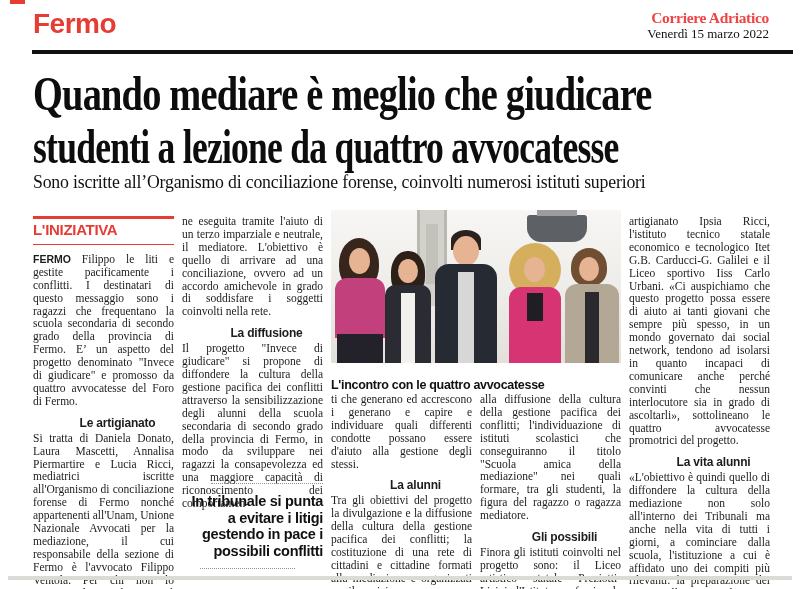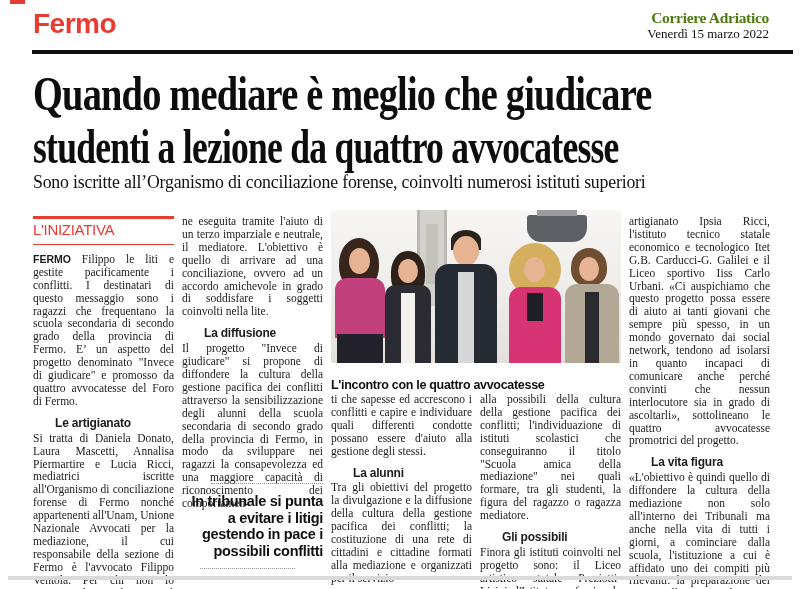--- a/index.html
+++ b/index.html
@@ -10,21 +10,21 @@
   }
   .abs { position:absolute; }
 
   
   #corner-tick { left:10px; top:0; width:15px; height:4px; background:#e63c32; }
   #section-name {
     left:33px; top:8px; font-family:"Liberation Sans", sans-serif;
     font-weight:bold; font-size:28px; color:#e63c32; letter-spacing:-0.5px;
   }
   #masthead-block { right:31px; top:9px; text-align:right; line-height:1.15; }
-  #masthead { font-weight:bold; font-size:15.5px; letter-spacing:-0.3px; color:#4d7c0f; }
+  #masthead { font-weight:bold; font-size:15.5px; letter-spacing:-0.3px; color:#ef4444; }
   #edition-date { font-size:13px; color:#111; }
   #header-rule { left:32px; top:50px; width:761px; height:4px; background:#111; }
 
   
   .hl-line {
     position:absolute; left:33px; white-space:nowrap; font-weight:bold;
     font-size:48px; letter-spacing:-1px; color:#0d0d0d; transform-origin:left top;
   }
   #headline-line1 { top:66px;  transform:scaleX(0.80); }
   #headline-line2 { top:119px; transform:scaleX(0.74); }
@@ -37,25 +37,25 @@
   .col { position:absolute; width:141px; font-size:11.5px; line-height:12.9px;
          text-align:justify; color:#1c1c1c; }
   #col1 { left:33px;  top:216px; }
   #col2 { left:182px; top:215px; }
   #col3 { left:331px; top:393px; }
   #col4 { left:480px; top:393px; }
   #col5 { left:629px; top:215px; }
 
   .kicker-box { border-top:3px solid #e63c32; border-bottom:1.5px solid #e63c32;
                 padding:5px 0 6px 0; margin-bottom:8px; }
-  .kicker-label { font-family:"Liberation Sans", sans-serif; font-weight:normal;
+  .kicker-label { font-family:"Liberation Sans", sans-serif; font-weight:bold;
                   font-size:15px; color:#e63c32; letter-spacing:-0.3px; }
   .lead-in { font-family:"Liberation Sans", sans-serif; font-weight:bold; font-size:10.5px; }
   .subhead-h { font-family:"Liberation Sans", sans-serif; font-weight:bold;
-               font-size:12px; margin:9px 0 2px 4px; text-align:left; letter-spacing:-0.2px;padding-left:18px; }
+               font-size:12px; margin:9px 0 2px 10px; text-align:center; letter-spacing:-0.2px;padding-left:18px; }
 
   
   #photo { left:331px; top:210px; width:290px; height:153px; overflow:hidden;
            background:linear-gradient(180deg,#f7f6f4 0%, #edebe7 60%, #e3e0da 100%); }
   #photo .doorframe { position:absolute; left:86px; top:0; width:30px; height:96px;
            background:#d2d1cb; border-left:3px solid #b9b8b1; border-right:3px solid #b9b8b1; }
   #photo .doorframe:after { content:""; position:absolute; left:6px; top:14px; width:12px;
            height:60px; background:#c2c1ba; }
   #photo .projector { position:absolute; left:196px; top:5px; width:60px; height:27px;
            background:#5d6065; border-radius:3px 3px 14px 14px; }
@@ -99,21 +99,21 @@
   <div class="col" id="col1">
     <div class="kicker-box">
       <span class="kicker-label">L'INIZIATIVA</span>
     </div>
     <p><span class="lead-in">FERMO</span> <span>Filippo le liti e gestite pacificamente i conflitti. I destinatari di questo messaggio sono i ragazzi che frequentano la scuola secondaria di secondo grado della provincia di Fermo. E’ un aspetto del progetto denominato "Invece di giudicare" e promosso da quattro avvocatesse del Foro di Fermo.</span></p>
     <div class="subhead-h">Le artigianato</div>
     <p>Si tratta di Daniela Donato, Laura Mascetti, Annalisa Piermartire e Lucia Ricci, mediatrici iscritte all'Organismo di conciliazione forense di Fermo nonché appartenenti all'Unam, Unione Nazionale Avvocati per la mediazione, il cui responsabile della sezione di Fermo è l'avvocato Filippo Ventola. Per chi non lo sapesse, la mediazione è un'attività alternativa al giudizio che vie-</p>
   </div>
 
   <div class="col" id="col2">
-    <p>ne eseguita tramite l'aiuto di un terzo imparziale e neutrale, il mediatore. L'obiettivo è quello di arrivare ad una conciliazione, ovvero ad un accordo amichevole in grado di soddisfare i soggetti coinvolti nella lite.</p>
+    <p>ne eseguita tramite l'aiuto di un terzo imparziale e neutrale, il mediatore. L'obiettivo è quello di arrivare ad una conciliazione, ovvero ad un accordo amichevole in grado di soddisfare i soggetti coinvolti nella rete.</p>
     <div class="subhead-h">La diffusione</div>
     <p>Il progetto "Invece di giudicare" si propone di diffondere la cultura della gestione pacifica dei conflitti attraverso la sensibilizzazione degli alunni della scuola secondaria di secondo grado della provincia di Fermo, in modo da sviluppare nei ragazzi la consapevolezza ed una maggiore capacità di riconoscimento dei comportamen-</p>
   </div>
 
   <div class="abs" id="photo">
     <div class="doorframe"></div>
     <div class="projector"></div>
 
     <div class="pp" style="left:0;bottom:0;width:62px;height:125px;">
       <div class="hair" style="left:8px;top:0;width:40px;height:52px;background:#38261d;border-radius:50% 50% 45% 45%;"></div>
@@ -146,34 +146,34 @@
     <div class="pp" style="left:232px;bottom:0;width:58px;height:115px;">
       <div class="hair" style="left:8px;top:0;width:36px;height:38px;background:#6f4e31;border-radius:50% 50% 42% 42%;"></div>
       <div class="head" style="left:16px;top:9px;width:20px;height:24px;"></div>
       <div class="torso" style="left:2px;top:36px;width:54px;height:79px;background:#b3a895;border-radius:12px 12px 0 0;"></div>
       <div class="torso" style="left:22px;top:44px;width:14px;height:71px;background:#2a2a2e;"></div>
     </div>
   </div>
   <div class="abs" id="caption">L'incontro con le quattro avvocatesse</div>
 
   <div class="col" id="col3">
-    <p>ti che sapesse ed accrescono i conflitti e capire e individuare quali differenti condotte possano essere d'aiuto alla gestione degli stessi.</p>
+    <p>ti che generano ed accrescono i generano e capire e individuare quali differenti condotte possano essere d'aiuto alla gestione degli stessi.</p>
     <div class="subhead-h">La alunni</div>
     <p>Tra gli obiettivi del progetto la divulgazione e la diffusione della cultura della gestione pacifica dei conflitti; la costituzione di una rete di cittadini e cittadine formati alla mediazione e organizzati per il servizio</p>
   </div>
 
   <div class="col" id="col4">
-    <p>alla possibili della cultura della gestione pacifica dei conflitti; l'individuazione di istituti scolastici che conseguiranno il titolo "Scuola amica della mediazione" nei quali formare, tra gli studenti, la figura del ragazzo o ragazza mediatore.</p>
+    <p>alla diffusione della cultura della gestione pacifica dei conflitti; l'individuazione di istituti scolastici che conseguiranno il titolo "Scuola amica della mediazione" nei quali formare, tra gli studenti, la figura del ragazzo o ragazza mediatore.</p>
     <div class="subhead-h">Gli possibili</div>
     <p>Finora gli istituti coinvolti nel progetto sono: il Liceo artistico statale Preziotti-Licini, l'Istituto professionale industria ed</p>
   </div>
 
   <div class="col" id="col5">
     <p>artigianato Ipsia Ricci, l'istituto tecnico statale economico e tecnologico Itet G.B. Carducci-G. Galilei e il Liceo sportivo Iiss Carlo Urbani. «Ci auspichiamo che questo progetto possa essere di aiuto ai tanti giovani che sempre più spesso, in un mondo governato dai social network, tendono ad isolarsi in quanto incapaci di comunicare anche perché convinti che nessun interlocutore sia in grado di ascoltarli», sottolineano le quattro avvocatesse promotrici del progetto.</p>
-    <div class="subhead-h">La vita figura</div>
+    <div class="subhead-h">La vita alunni</div>
     <p>«L'obiettivo è quindi quello di diffondere la cultura della mediazione non solo all'interno dei Tribunali ma anche nella vita di tutti i giorni, a cominciare dalla scuola, l'istituzione a cui è affidato uno dei compiti più rilevanti: la preparazione dei giovani alla vita sociale».</p>
 
   </div>
 
   <div class="abs" id="pullquote">
     <div class="dots-top"></div>
     <div class="pq-text">In tribunale si punta a evitare i litigi gestendo in pace i possibili conflitti</div>
     <div class="dots-bottom"></div>
   </div>
 

